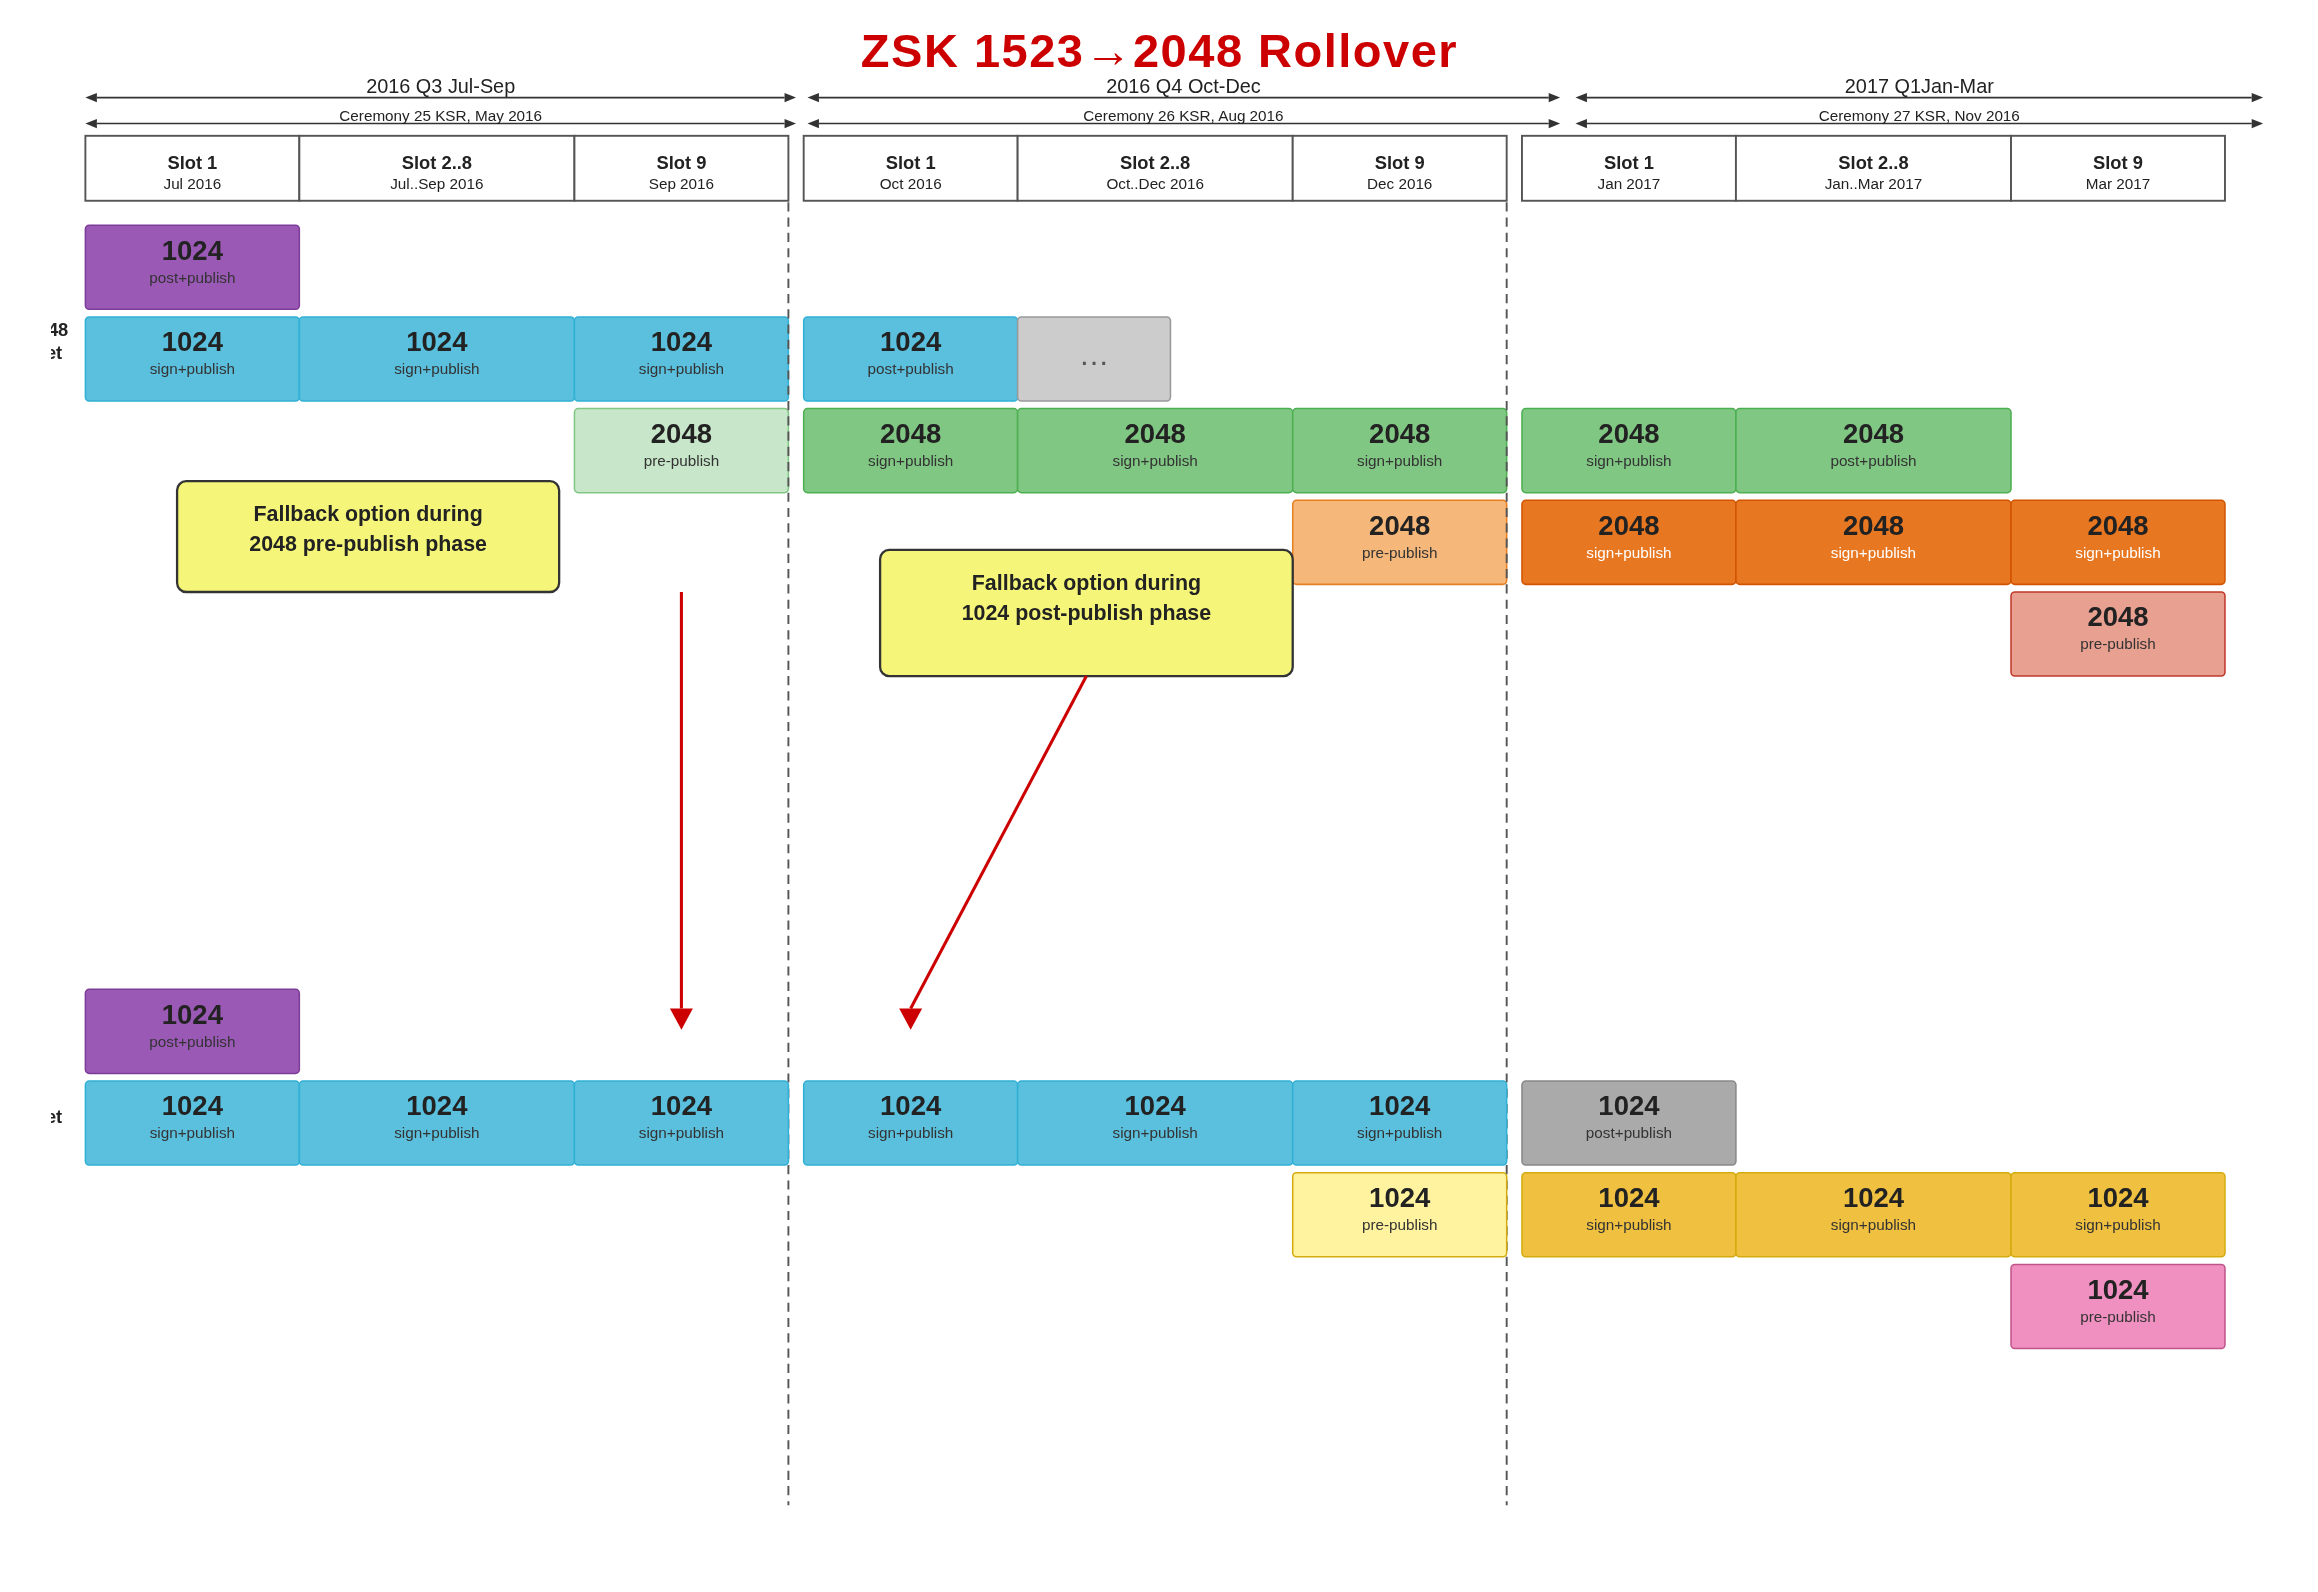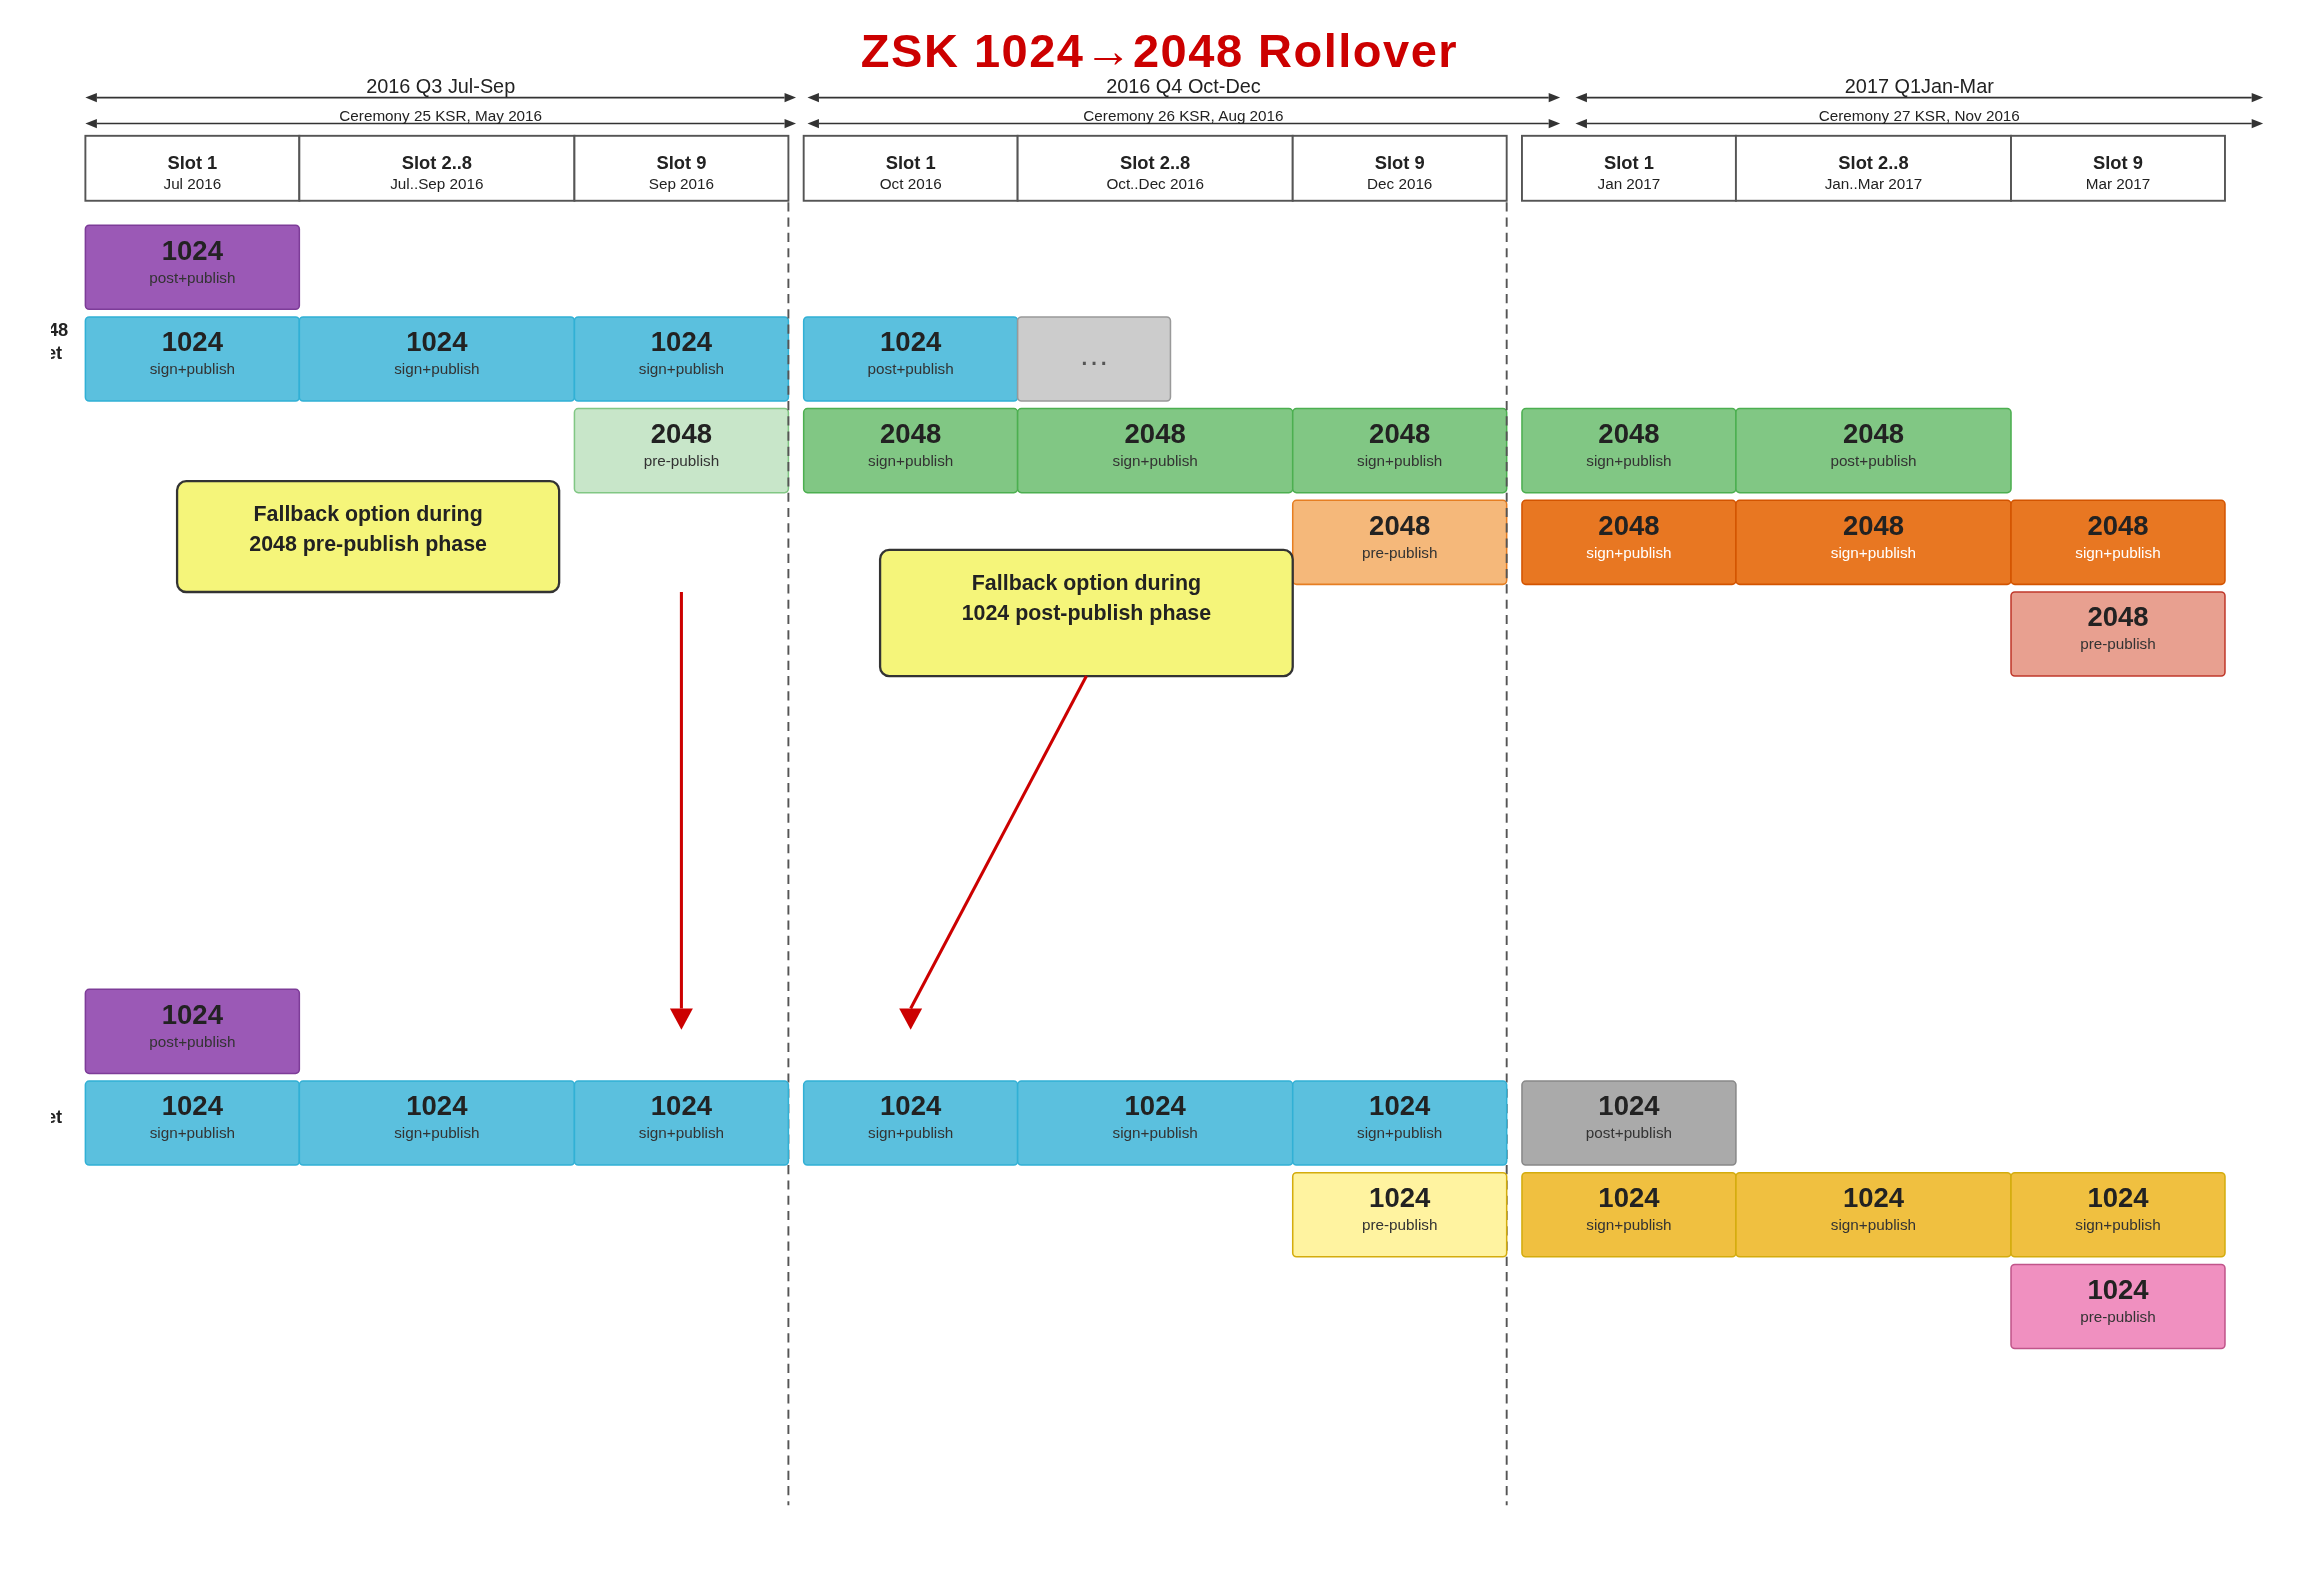--- a/index.html
+++ b/index.html
@@ -24,21 +24,21 @@
       color: #cc0000;
       margin-bottom: 23px;
       letter-spacing: 1.5px;
     }
   </style>
 </head>
 <body>
 
 <div class="main-container">
 
-  <div class="title">ZSK 1024→2048 Rollover</div>
+  <div class="title">ZSK 1523→2048 Rollover</div>
 
   <svg width="2216" height="1437" viewBox="0 0 2900 1880" style="position:absolute;top:76px;left:51px;">
 
     <line x1="60" y1="28" x2="960" y2="28" stroke="#333" stroke-width="2.5"></line>
     <polygon points="60,22 60,34 45,28" fill="#333"></polygon>
     <polygon points="960,22 960,34 975,28" fill="#333"></polygon>
     <text x="510" y="22" text-anchor="middle" font-size="26" fill="#222" font-family="Arial">2016 Q3 Jul-Sep</text>
 
     <line x1="1005" y1="28" x2="1960" y2="28" stroke="#333" stroke-width="2.5"></line>
     <polygon points="1005,22 1005,34 990,28" fill="#333"></polygon>

